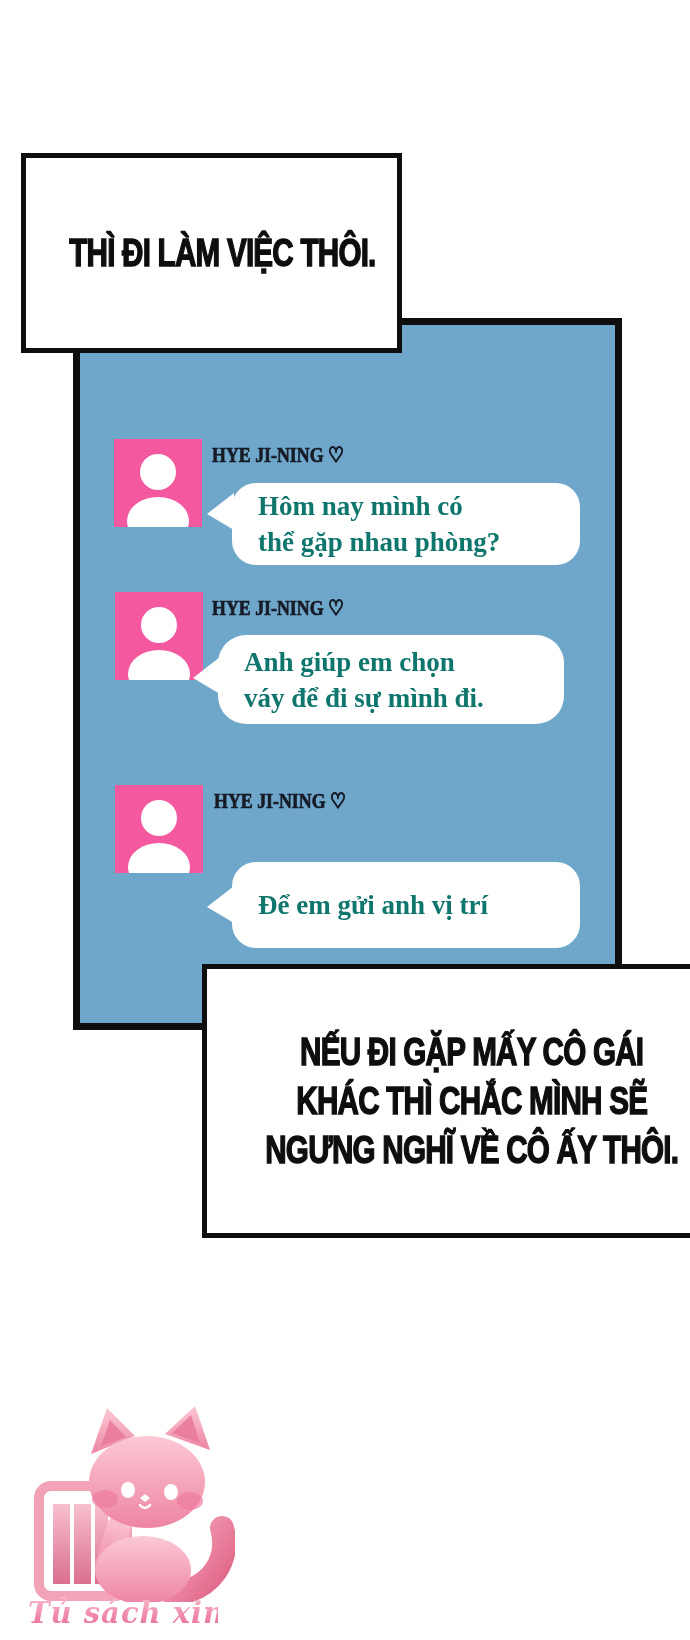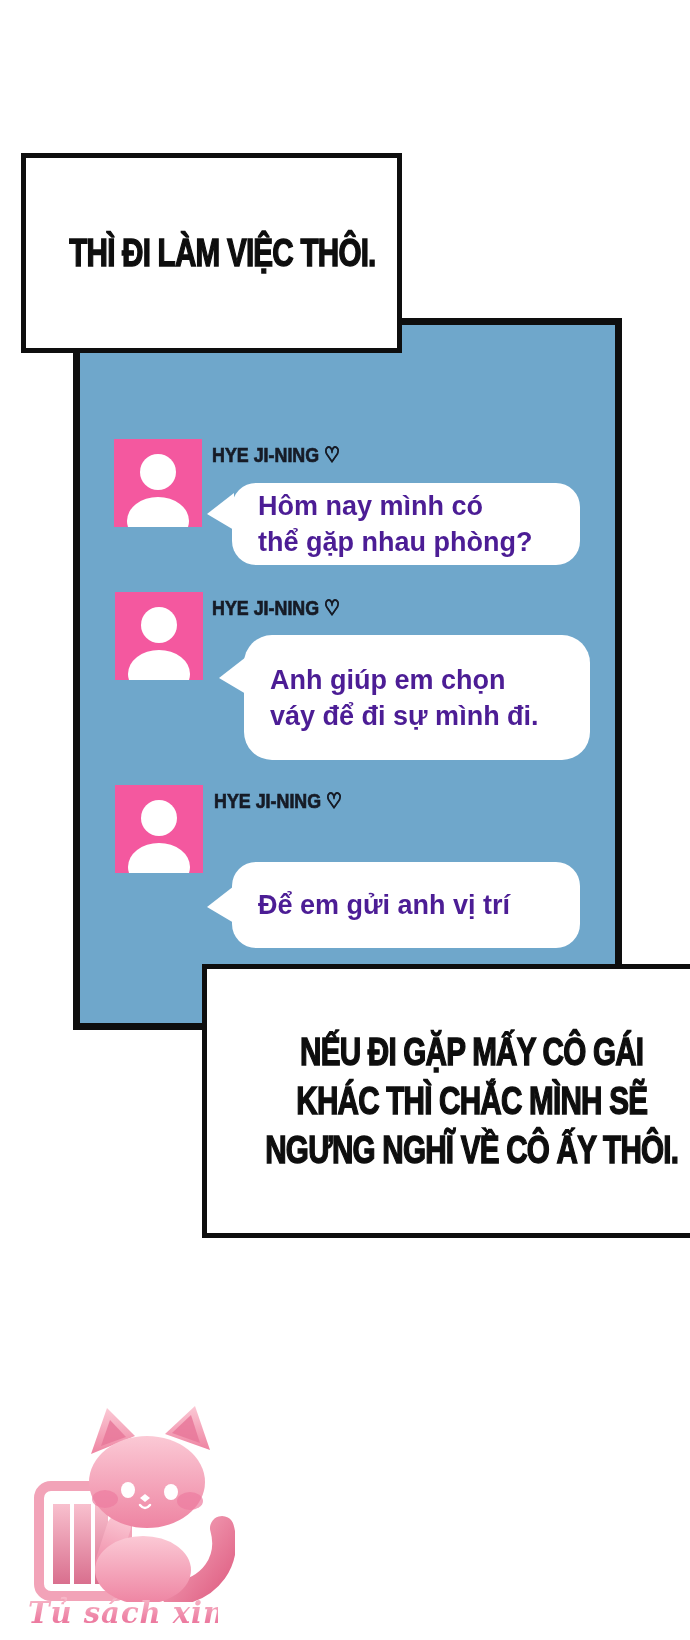--- a/index.html
+++ b/index.html
@@ -32,38 +32,39 @@
   .caption-text span{display:block;}
 
   #caption-top{left:21px;top:153px;width:381px;height:200px;}
   #caption-bottom{left:178px;top:964px;width:564px;height:274px;margin-left:24px;}
 
   
   #chat-panel{
     left:73px;top:318px;width:549px;height:712px;
     background:var(--panel-blue);border:7px solid var(--ink);
     z-index:1;
+    font-family:Liberation Serif, serif;
   }
   .msg-avatar{
     width:88px;height:88px;background:var(--avatar-pink);
     overflow:hidden;z-index:2;
   }
   .sender-name{
     font-weight:bold;color:var(--name-ink);
     font-size:21px;letter-spacing:0px;white-space:nowrap;
     transform:scaleX(0.85);transform-origin:left center;
     -webkit-text-stroke:0.7px var(--name-ink);
   }
   .chat-bubble{
     background:#ffffff;border-radius:24px;
     display:flex;flex-direction:column;justify-content:center;
     padding-left:26px;z-index:2;
   }
   .bubble-line{
-    font-weight:bold;color:#4c1d95;font-size:27px;line-height:36px;
+    font-weight:bold;color:#0f766e;font-size:27px;line-height:36px;
     white-space:nowrap;
   }
   .bubble-tail{position:absolute;left:-25px;width:27px;height:38px;}
 
   
   #brand-text{
     left:28px;top:1596px;width:190px;text-align:left;
     font-family:"DejaVu Serif",serif;font-style:italic;font-weight:bold;
     font-size:29px;letter-spacing:1px;white-space:nowrap;
     color:var(--brand-pink);
@@ -94,21 +95,21 @@
       <span class="bubble-line">thể gặp nhau phòng?</span>
     </div>
 
     <div class="msg-avatar abs" style="left:35px;top:267px;">
       <svg viewBox="0 0 88 88" width="88" height="88">
         <circle cx="44" cy="33" r="18" fill="#ffffff"></circle>
         <ellipse cx="44" cy="82" rx="31" ry="24" fill="#ffffff"></ellipse>
       </svg>
     </div>
     <div class="sender-name abs" style="left:132px;top:271px;">HYE JI-NING ♡</div>
-    <div class="chat-bubble abs" style="left:164px;top:310px;width:346px;height:125px;border-radius:28px;">
+    <div class="chat-bubble abs" style="left:138px;top:310px;width:346px;height:89px;border-radius:28px;">
       <svg class="bubble-tail" style="top:22px;" viewBox="0 0 27 38">
         <polygon points="27,0 0,21 27,37" fill="#ffffff"></polygon>
       </svg>
       <span class="bubble-line">Anh giúp em chọn</span>
       <span class="bubble-line">váy để đi sự mình đi.</span>
     </div>
 
     <div class="msg-avatar abs" style="left:35px;top:460px;">
       <svg viewBox="0 0 88 88" width="88" height="88">
         <circle cx="44" cy="33" r="18" fill="#ffffff"></circle>

